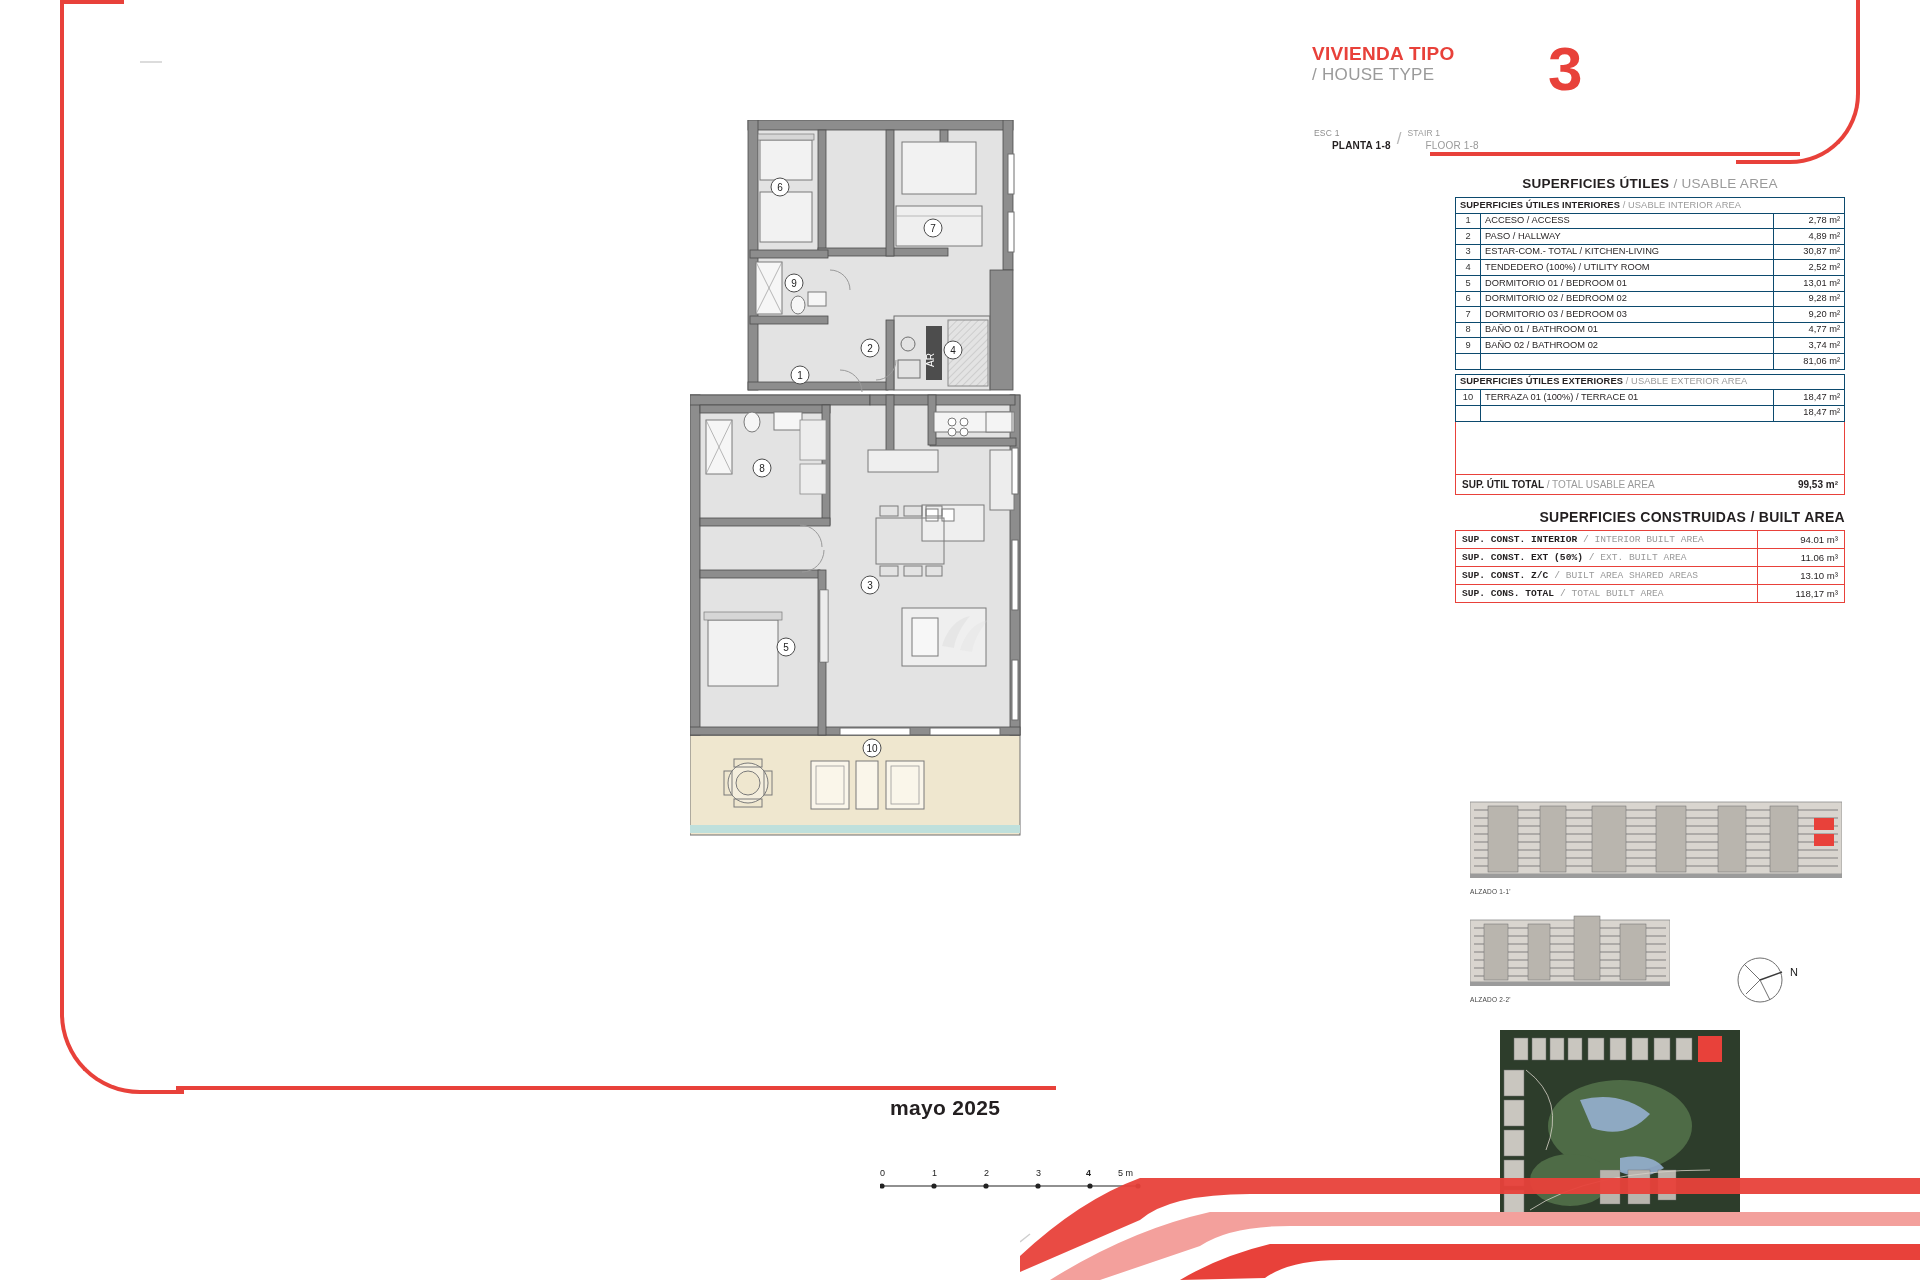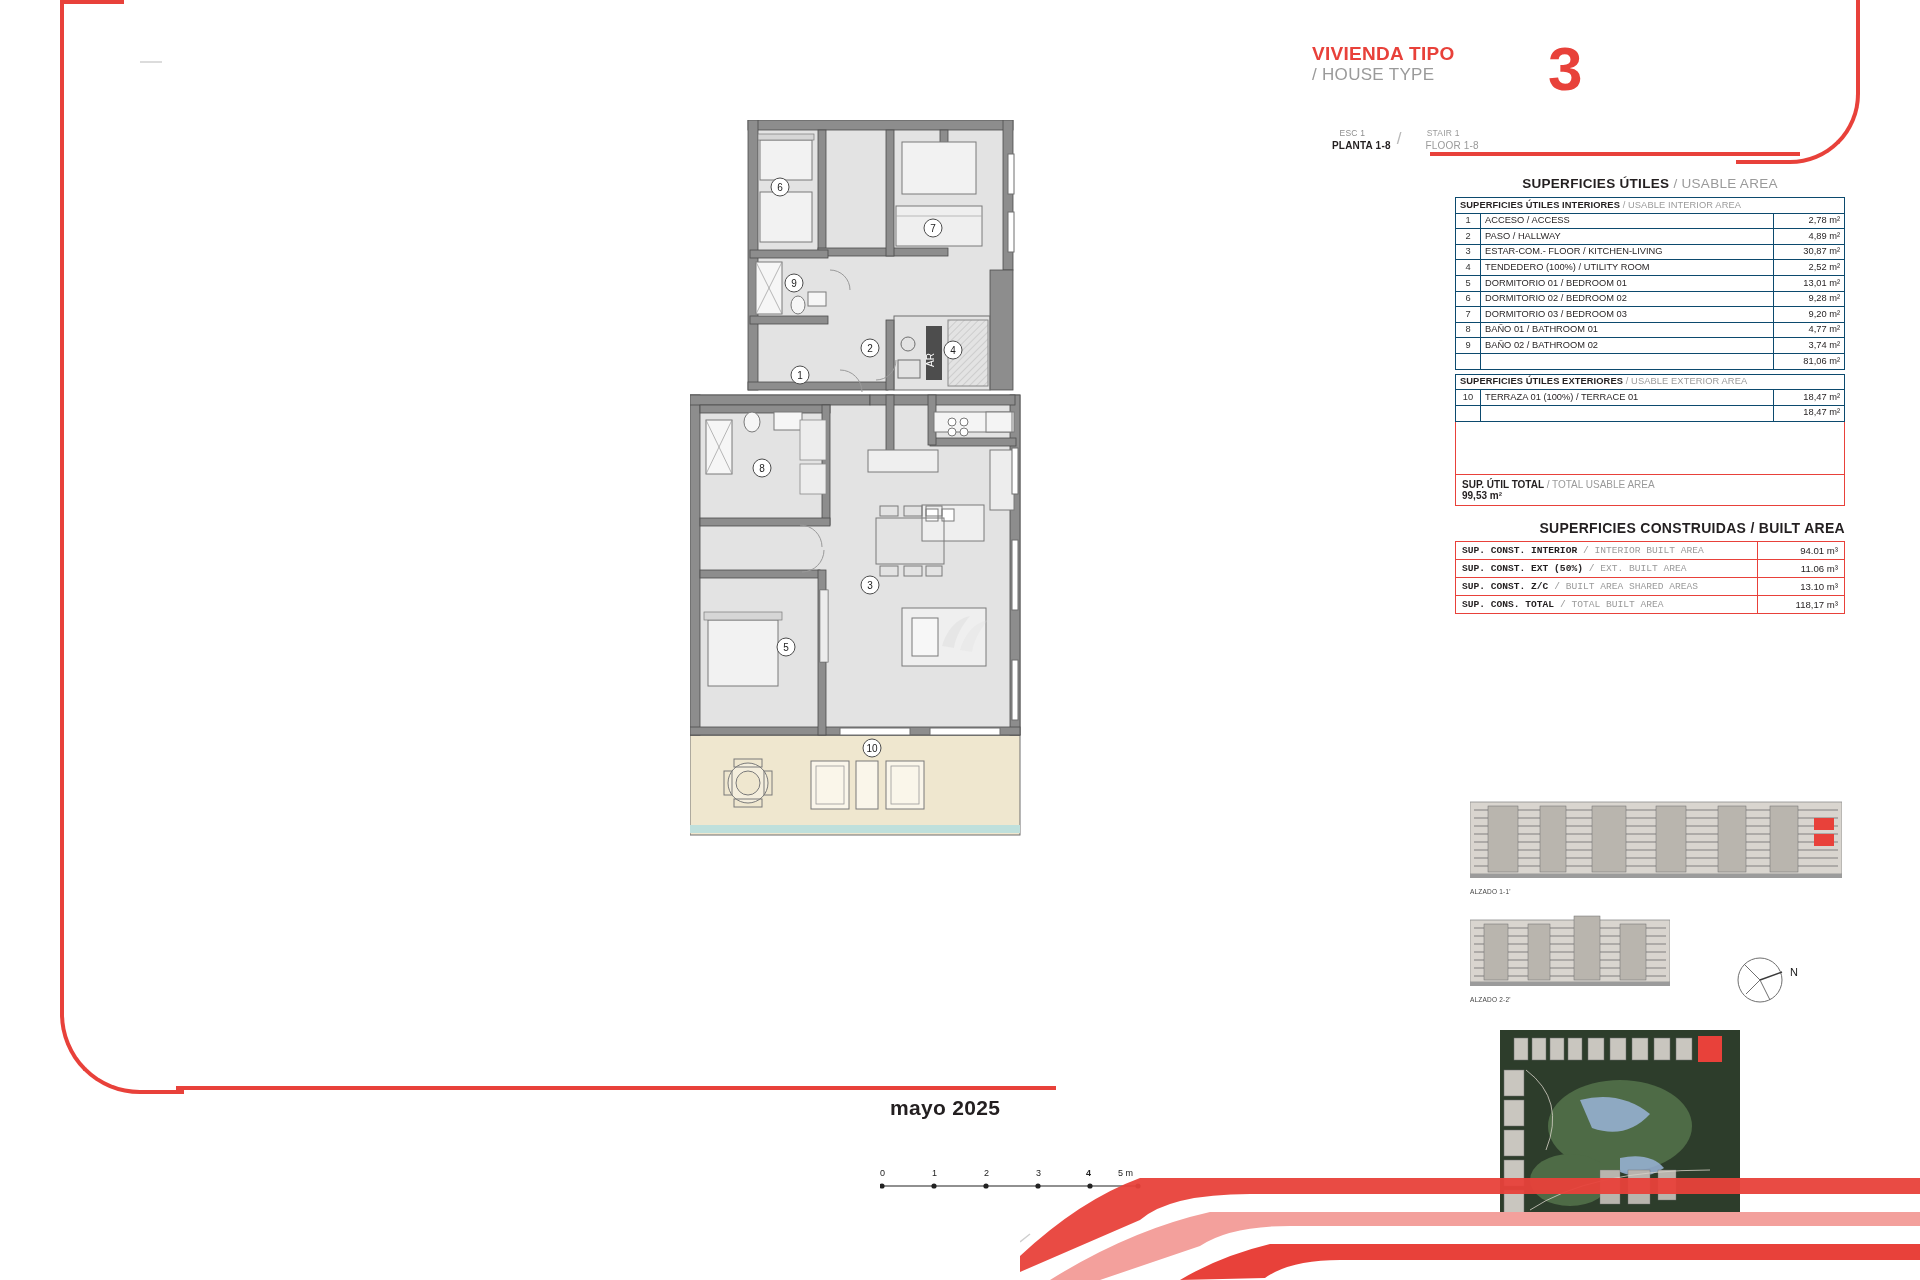--- a/index.html
+++ b/index.html
@@ -52,40 +52,40 @@
   .h-title .sep{color:#9a9a9a;font-weight:normal;}
   .h-green2{color:#3aa84b;}
   .h-right{position:absolute;left:432px;top:22px;width:200px;}
   .vivienda{color:#e8413a;font-size:19px;font-weight:bold;letter-spacing:.3px;line-height:1.05;}
   .housetype{color:#9a9a9a;font-size:17px;letter-spacing:.3px;line-height:1.25;}
   .bignum{
     position:absolute;left:668px;top:16px;
     color:#e8413a;font-size:62px;font-weight:bold;line-height:1;
   }
   .esc-block{position:absolute;left:434px;top:106px;display:flex;gap:6px;align-items:flex-start;}
-  .esc-col{font-size:8.5px;line-height:1.35;text-align:center;}
+  .esc-col{font-size:8.5px;line-height:1.35;}
   .esc-col .small{color:#8d8d8d;letter-spacing:.2px;}
   .esc-col .big{font-weight:bold;font-size:10px;letter-spacing:.2px;padding-left:18px;}
   .esc-col.gray .small,.esc-col.gray .big{color:#9a9a9a;font-weight:normal;}
   .esc-col.gray .big{font-weight:normal;}
   .esc-slash{color:#b9b9b9;font-size:17px;line-height:1;margin-top:2px;}
 
   
   .panel{position:absolute;left:1455px;top:176px;width:390px;}
   .panel-head{font-size:13.5px;font-weight:bold;letter-spacing:.3px;text-align:center;margin-bottom:6px;}
   .panel-head .gray{color:#9a9a9a;font-weight:normal;}
   table.tbl{border-collapse:collapse;width:100%;font-size:9.3px;}
   table.tbl td{border:1px solid #0c4a6e;padding:1.5px 4px;line-height:1.25;}
   td.num{width:16px;text-align:center;color:#333;}
   td.val{width:62px;text-align:right;white-space:nowrap;}
   .subhdr td{font-weight:bold;letter-spacing:.1px;}
   .subhdr .gray{color:#9a9a9a;font-weight:normal;}
   .total-row td{border:none;text-align:right;padding-top:2px;padding-bottom:5px;font-size:9.3px;}
   .boxed{border:1px solid #e8413a;margin-top:6px;}
-  .boxed .row{display:flex;justify-content:space-between;padding:4px 6px;font-size:10px;font-weight:bold;flex-direction:column;}
+  .boxed .row{display:flex;justify-content:space-between;padding:4px 6px;font-size:10px;font-weight:bold;}
   .boxed .row .gray{color:#9a9a9a;font-weight:normal;}
   .panel-head2{font-size:14px;font-weight:bold;letter-spacing:.3px;text-align:right;margin:14px 0 5px;}
   table.tbl2{border-collapse:collapse;width:100%;font-size:9.6px;}
   table.tbl2 td{border:1px solid #e8413a;padding:3px 6px;}
   table.tbl2 td.lbl{font-weight:bold;font-family:Liberation Mono, monospace;}
   table.tbl2 td.lbl .gray{color:#9a9a9a;font-weight:normal;}
   table.tbl2 td.v{text-align:right;width:74px;white-space:nowrap;}
   .gap-box{border:1px solid #e8413a;border-top:none;height:52px;}
 
   
@@ -367,21 +367,21 @@
           <td>ACCESO / ACCESS</td>
           <td class="val">2,78 m²</td>
         </tr>
         <tr>
           <td class="num">2</td>
           <td>PASO / HALLWAY</td>
           <td class="val">4,89 m²</td>
         </tr>
         <tr>
           <td class="num">3</td>
-          <td>ESTAR-COM.- FLOOR / KITCHEN-LIVING</td>
+          <td>ESTAR-COM.- TOTAL / KITCHEN-LIVING</td>
           <td class="val">30,87 m²</td>
         </tr>
         <tr>
           <td class="num">4</td>
           <td>TENDEDERO (100%) / UTILITY ROOM</td>
           <td class="val">2,52 m²</td>
         </tr>
         <tr>
           <td class="num">5</td>
           <td>DORMITORIO 01 / BEDROOM 01</td>

